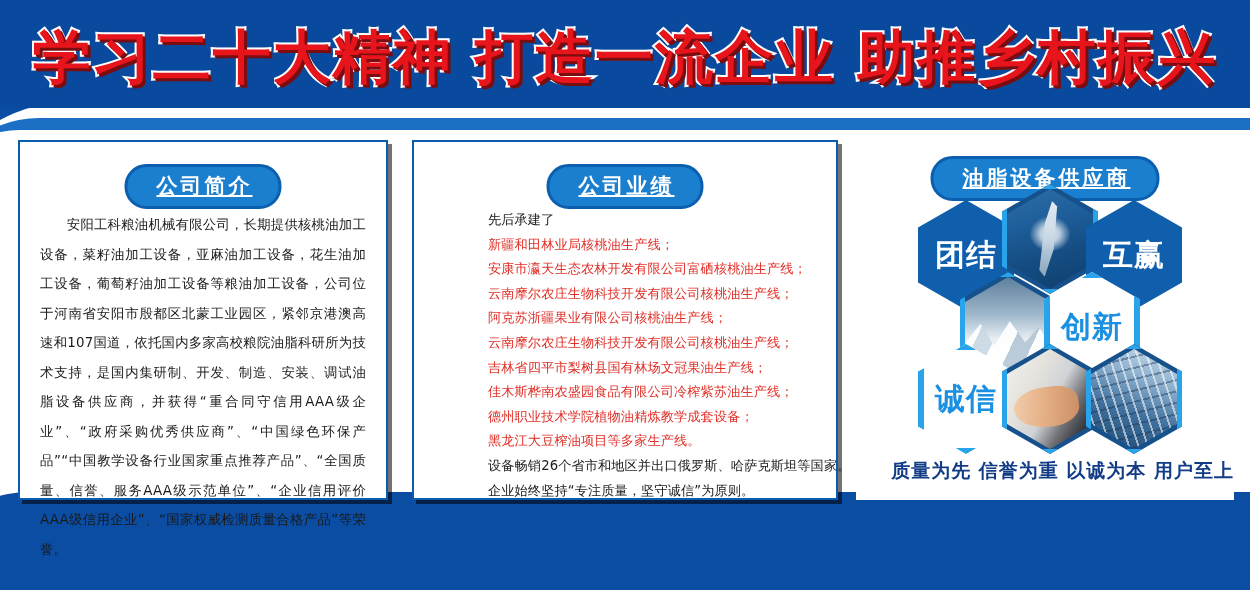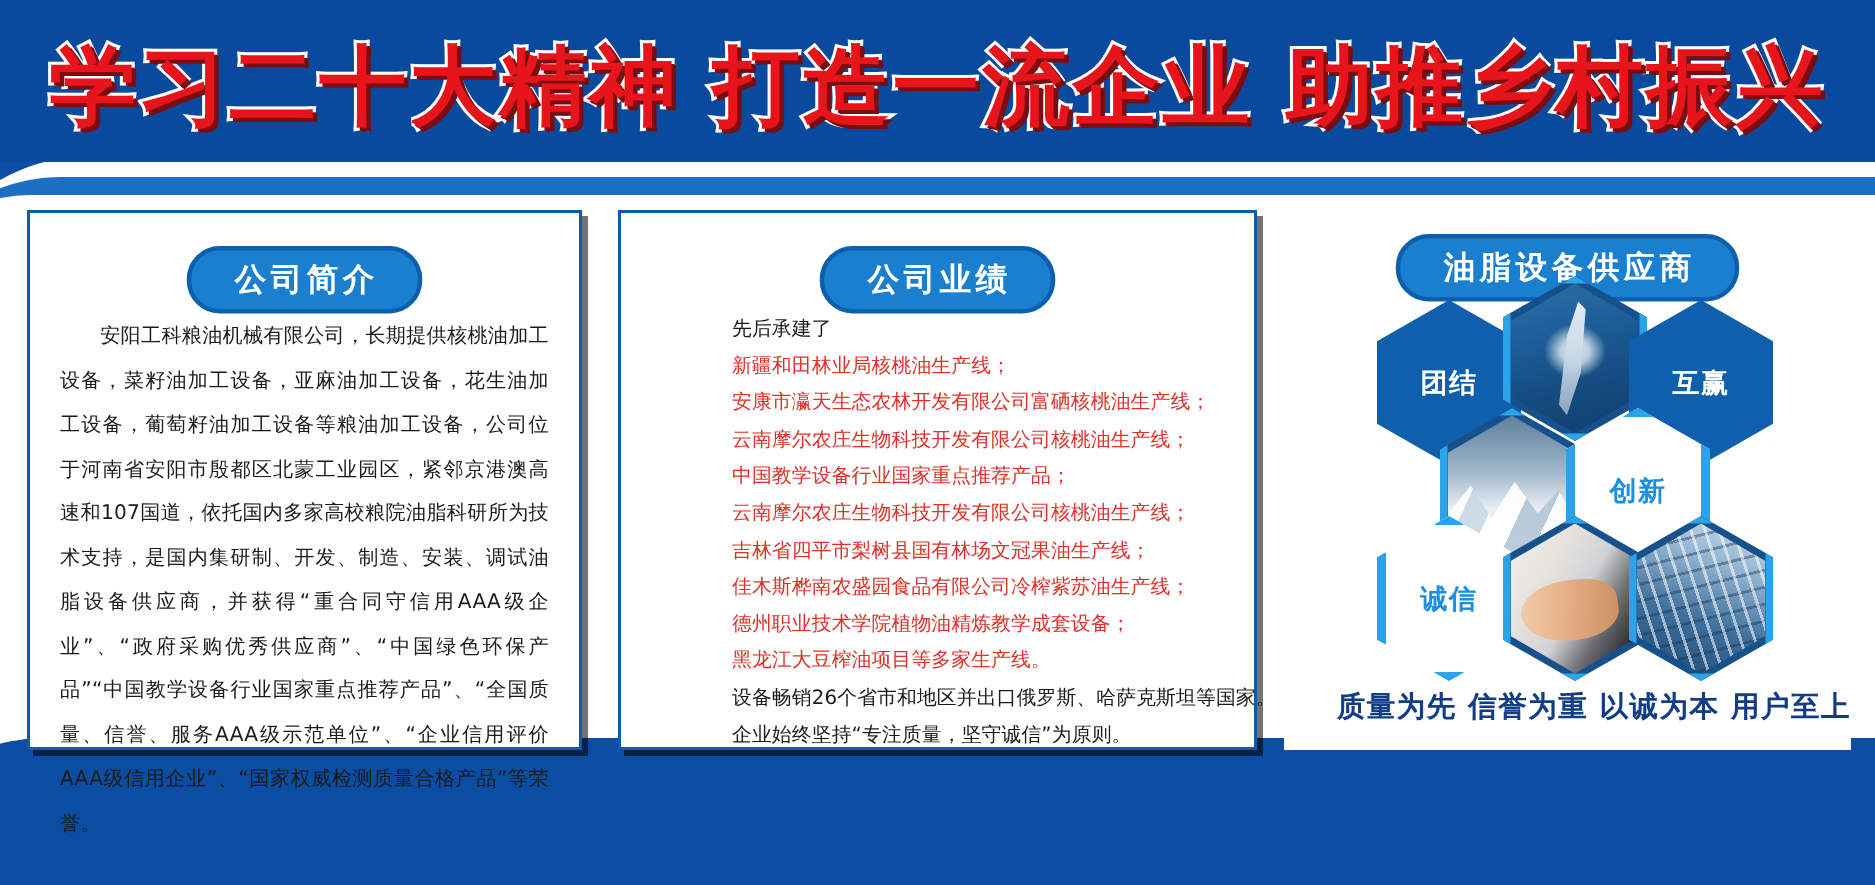--- a/index.html
+++ b/index.html
@@ -104,20 +104,21 @@
     border-radius: 22px;
     color: #ffffff;
     font-family: "DejaVu Sans", sans-serif;
     font-weight: 700;
     font-size: 21px;
     line-height: 30px;
     letter-spacing: 3px;
     padding: 4px 26px 5px 29px;
     white-space: nowrap;
     text-align: center;
+    text-decoration: underline;
   }
   #pill-left  { top: 22px; }
   #pill-mid   { top: 22px; }
   #pill-right { top: 16px; }
 
   
   #intro-body {
     position: absolute;
     left: 20px; top: 68px; right: 20px;
     font-family: "DejaVu Sans", sans-serif;
@@ -148,21 +149,21 @@
     position: absolute;
     left: 0; top: 56px; width: 378px; height: 258px;
   }
   .hex {
     position: absolute;
     width: 96px; height: 110px;
     clip-path: polygon(50% 0%, 100% 25%, 100% 75%, 50% 100%, 0% 75%, 0% 25%);
     display: flex; align-items: center; justify-content: center;
     font-family: "DejaVu Sans", sans-serif;
     font-weight: 700;
-    font-size: 18px;
+    font-size: 30px;
     letter-spacing: 1px;
   }
   .hex.solid  { background: #0f5fad; color: #ffffff; }
   .hex.outline {
     background: #ffffff; color: #1b8fe0;
   }
   .hex.outline::before {
     content: "";
     position: absolute; inset: 0;
     clip-path: polygon(50% 0%, 100% 25%, 100% 75%, 50% 100%, 0% 75%, 0% 25%);
@@ -276,21 +277,21 @@
   </div>
 
   <div class="card" id="card-mid">
     <div class="pill" id="pill-mid">公司业绩</div>
     <div id="perf-body">
       <div class="line dark">先后承建了</div>
       <div id="project-list">
           <div class="line red">新疆和田林业局核桃油生产线；</div>
           <div class="line red">安康市瀛天生态农林开发有限公司富硒核桃油生产线；</div>
           <div class="line red">云南摩尔农庄生物科技开发有限公司核桃油生产线；</div>
-          <div class="line red">中国教学设备行业国家重点推荐产品；</div>
+          <div class="line red">阿克苏浙疆果业有限公司核桃油生产线；</div>
           <div class="line red">云南摩尔农庄生物科技开发有限公司核桃油生产线；</div>
           <div class="line red">吉林省四平市梨树县国有林场文冠果油生产线；</div>
           <div class="line red">佳木斯桦南农盛园食品有限公司冷榨紫苏油生产线；</div>
           <div class="line red">德州职业技术学院植物油精炼教学成套设备；</div>
           <div class="line red">黑龙江大豆榨油项目等多家生产线。</div>
         </div>
       <div id="footer-list">
           <div class="line dark">设备畅销26个省市和地区并出口俄罗斯、哈萨克斯坦等国家。</div>
           <div class="line dark">企业始终坚持“专注质量，坚守诚信”为原则。</div>
         </div>

